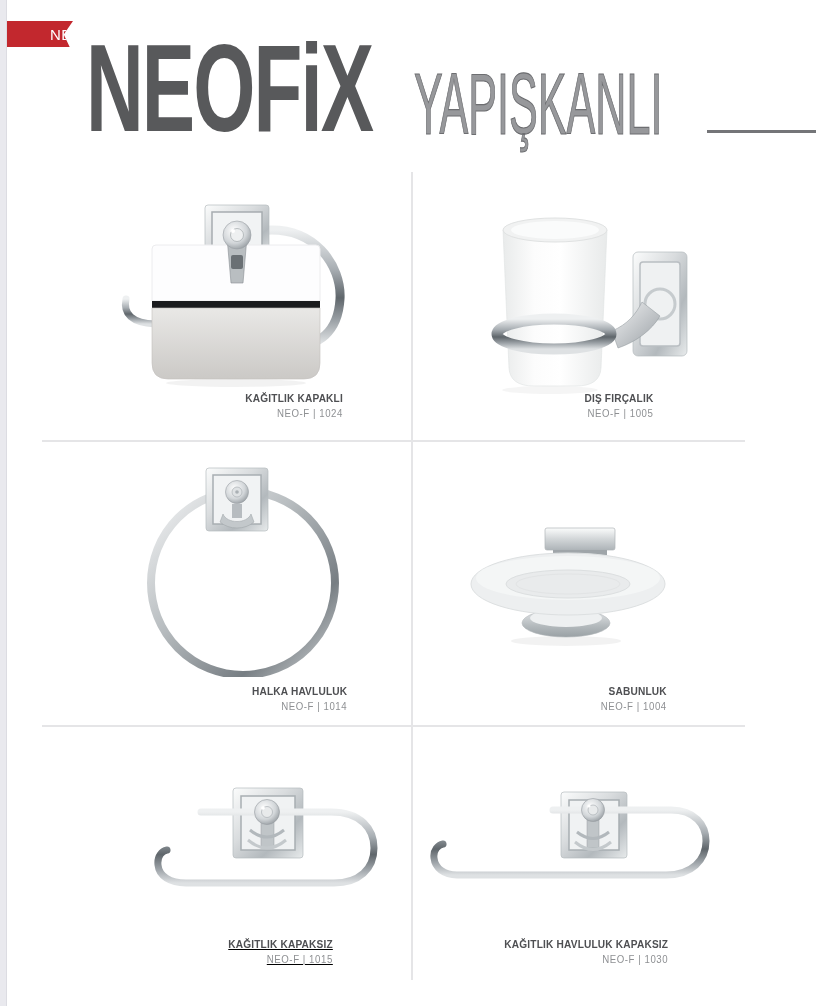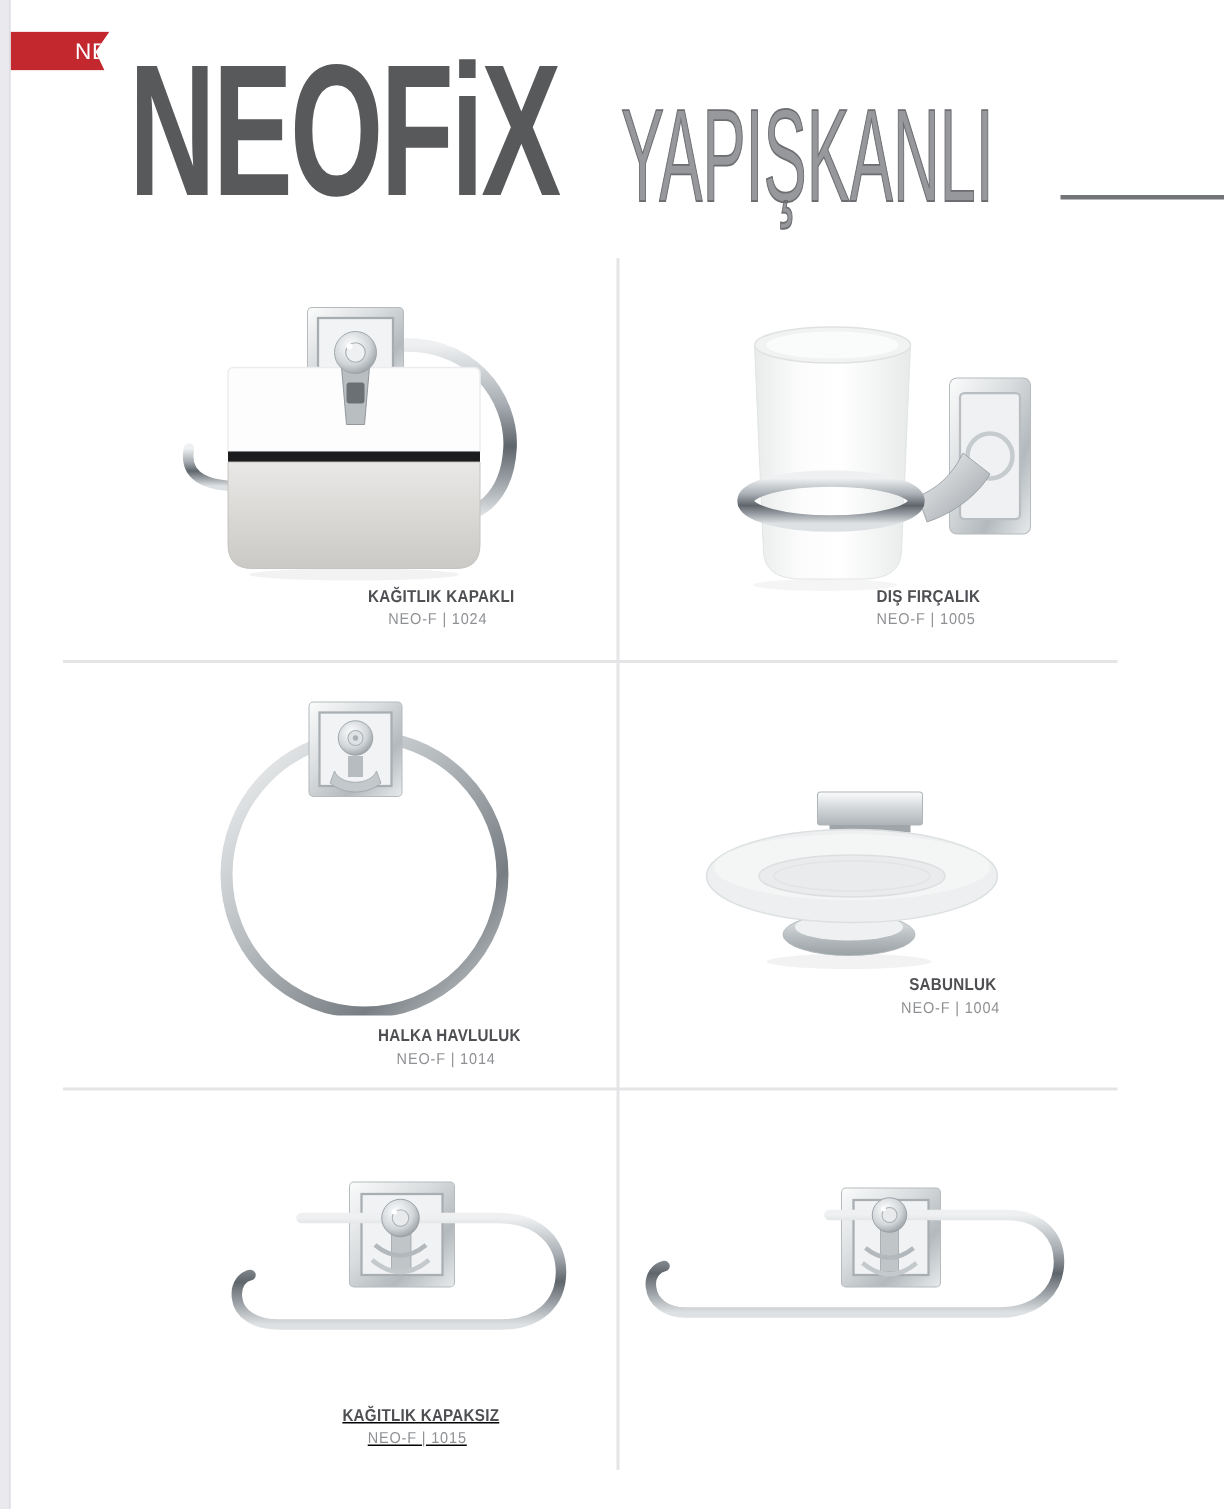--- a/index.html
+++ b/index.html
@@ -21,28 +21,28 @@
   .brand-subtitle{position:absolute;left:414px;top:60px;font-size:88px;font-weight:400;
                color:#97989b;-webkit-text-stroke:1.2px #6d6e71;line-height:1;white-space:nowrap;
                transform:scaleX(0.49);transform-origin:left top;}
   .header-rule{position:absolute;left:707px;top:130px;width:109px;height:3px;background:#747578;}
 
   .divider{position:absolute;background:#e5e5e7;}
   .v-div{left:411px;top:172px;width:2px;height:808px;}
   .h-div1{left:42px;top:440px;width:703px;height:2px;}
   .h-div2{left:42px;top:725px;width:703px;height:2px;}
 
-  .product-label{position:absolute;text-align:center;}
+  .product-label{position:absolute;text-align:right;}
   .product-name{font-size:11.5px;font-weight:700;color:#4e4f52;letter-spacing:.2px;
                 transform:scaleX(.88);transform-origin:100% 50%;white-space:nowrap;}
   .product-code{font-size:10.5px;font-weight:400;color:#8e9093;letter-spacing:.6px;margin-top:3px;
                 transform:scaleX(.92);transform-origin:100% 50%;white-space:nowrap;}
 
   .lbl1{right:473px;top:392px;} .lbl2{right:163px;top:392px;}
-  .lbl3{right:469px;top:685px;} .lbl4{right:149px;top:651px;}
+  .lbl3{right:469px;top:685px;} .lbl4{right:149px;top:685px;}
   .lbl5{right:483px;top:938px;text-decoration:underline;} .lbl6{right:148px;top:938px;}
 
   .prod{position:absolute;}
   .svg1{left:110px;top:195px;} .svg2{left:490px;top:210px;}
   .svg3{left:135px;top:462px;} .svg4{left:460px;top:520px;}
   .svg5{left:145px;top:782px;} .svg6{left:425px;top:788px;}
 </style>
 </head>
 <body>
 
@@ -270,14 +270,18 @@
     <div class="product-code">NEO-F | 1014</div>
   </div>
   <div class="product-label lbl4">
     <div class="product-name">SABUNLUK</div>
     <div class="product-code">NEO-F | 1004</div>
   </div>
   <div class="product-label lbl5">
     <div class="product-name">KAĞITLIK KAPAKSIZ</div>
     <div class="product-code">NEO-F | 1015</div>
   </div>
+  <div class="product-label lbl6">
+    <div class="product-name">KAĞITLIK HAVLULUK KAPAKSIZ</div>
+    <div class="product-code">NEO-F | 1030</div>
+  </div>
 
 </div>
 
 </body></html>

